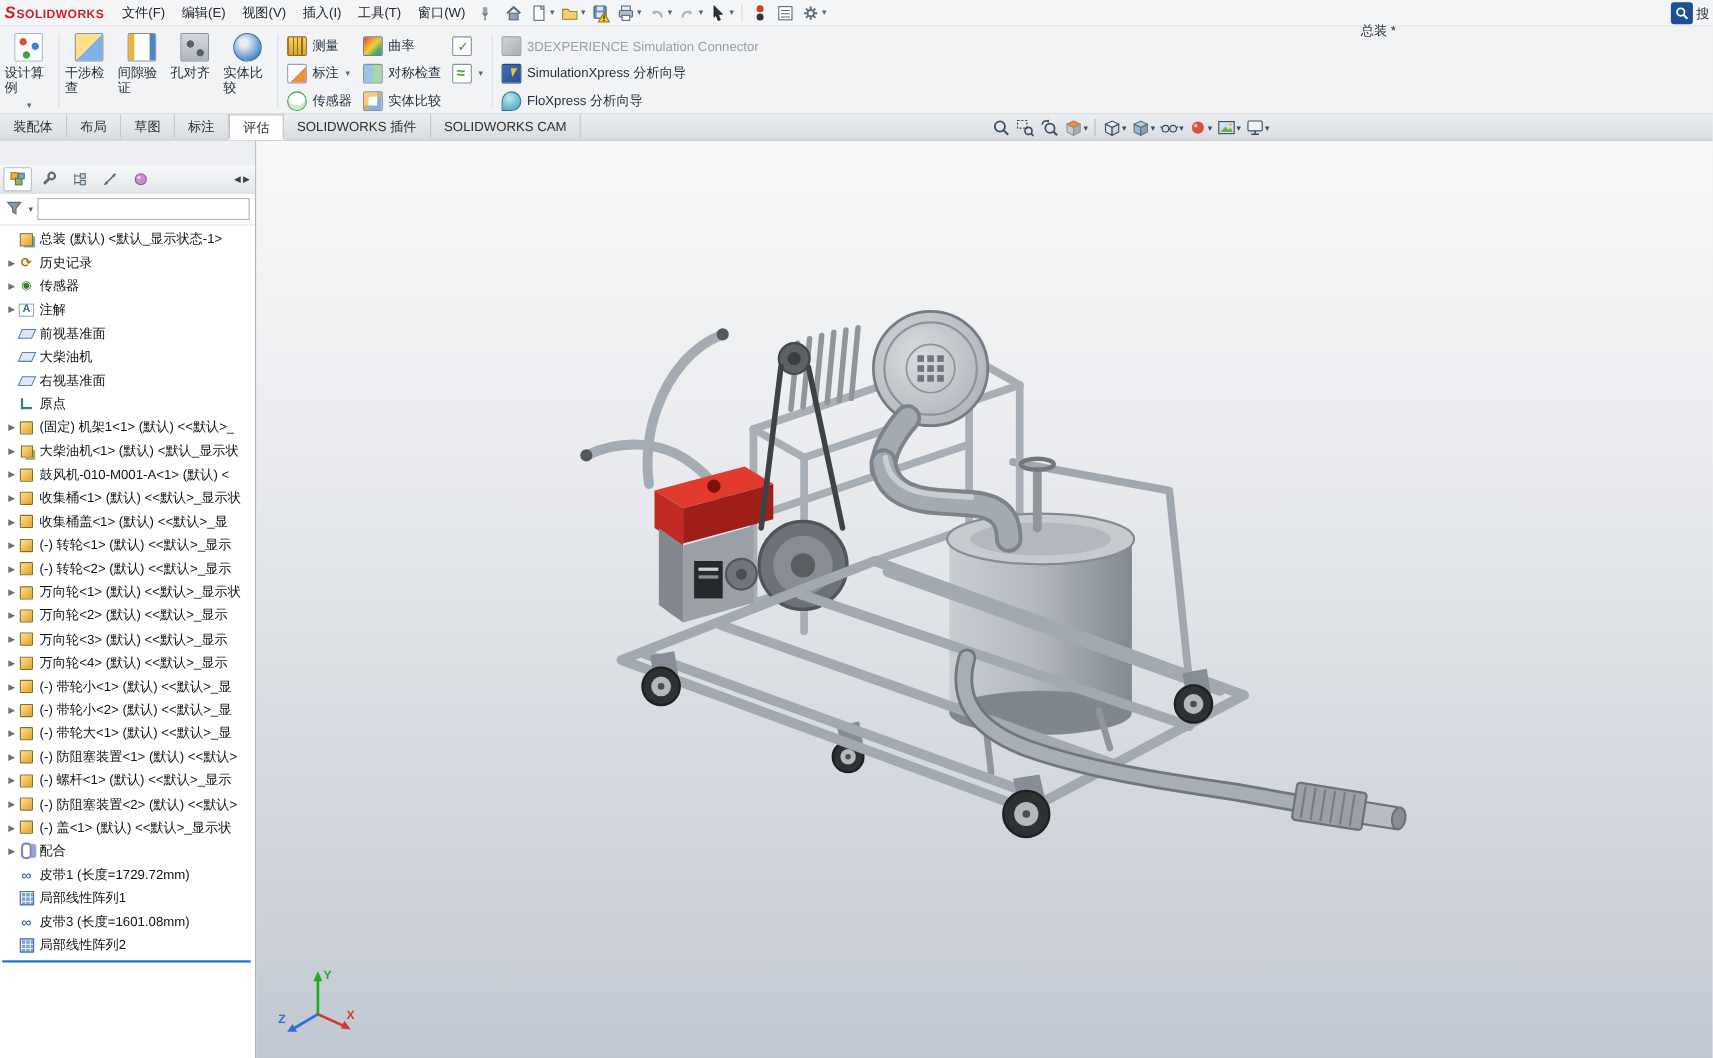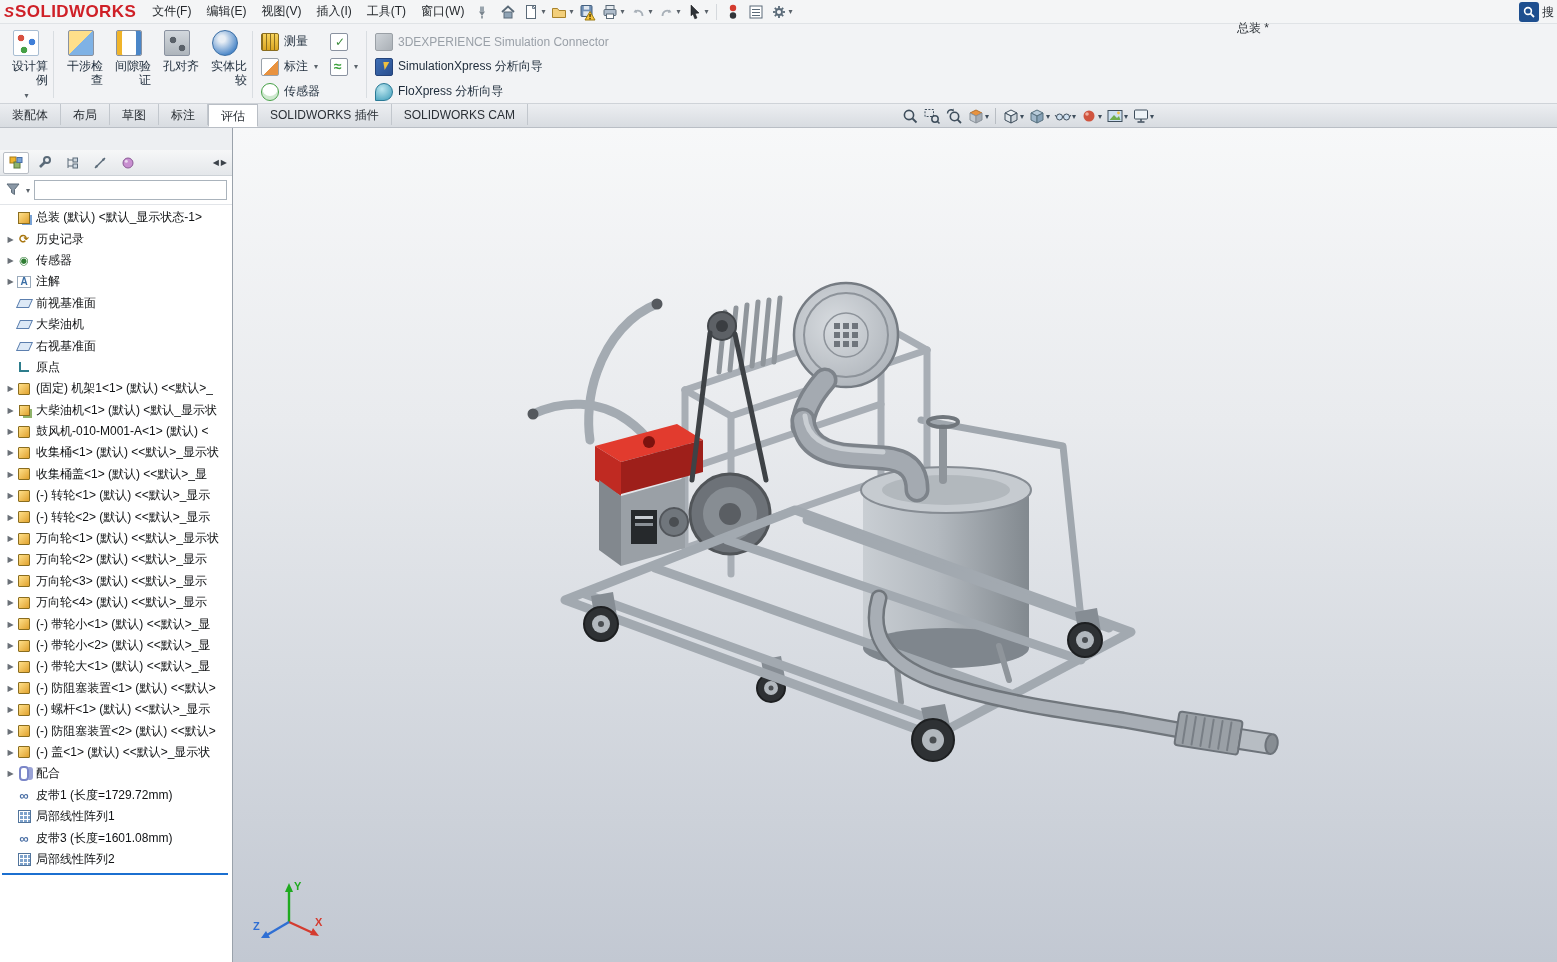--- a/index.html
+++ b/index.html
@@ -3,34 +3,34 @@
 <meta charset="utf-8">
 <style>
   *{margin:0;padding:0;box-sizing:border-box}
   html,body{width:1557px;height:962px;overflow:hidden;font-family:"Liberation Sans","DejaVu Sans",sans-serif;font-size:12px;color:#1c1f22;background:#eef0f2}
   .app{position:relative;width:1557px;height:962px;display:flex;flex-direction:column}
 
   
   .menubar{height:24px;background:#f4f5f6;display:flex;align-items:center;gap:1px;padding:0 4px;border-bottom:1px solid #e0e3e6;position:relative;flex:0 0 auto}
   .logo{display:flex;align-items:baseline;margin-right:8px;white-space:nowrap}
   .logo-mark{color:#cf2027;font-weight:bold;font-style:italic;font-size:15px;margin-right:1px}
-  .logo-text{color:#cf2027;font-weight:bold;letter-spacing:.4px;font-size:17px}
+  .logo-text{color:#cf2027;font-weight:bold;letter-spacing:.4px;font-size:11px}
   .menu-item{padding:3px 7px;color:#24282c;white-space:nowrap}
   .qat{display:flex;align-items:center;gap:1px;margin-left:4px}
   .qbtn{display:flex;align-items:center;padding:1px 2px;border-radius:2px}
   .caret{font-size:8px;color:#5a626a;margin-left:1px}
   .qsep{width:1px;height:16px;background:#d5d9dd;margin:0 4px}
   .doc-title{position:absolute;right:288px;top:20px;color:#2e3338;white-space:nowrap}
   .searchbox{position:absolute;right:0;top:1px;height:22px;display:flex;align-items:center;gap:3px;padding:0 2px;overflow:hidden;width:40px}
   .search-ic{width:20px;height:20px;background:#1e4f8f;border-radius:3px;display:flex;align-items:center;justify-content:center;flex:0 0 auto}
   .search-txt{color:#2e3338}
 
   
   .ribbon{height:80px;background:#f2f3f5;border-bottom:1px solid #cfd3d8;display:flex;align-items:stretch;padding:3px 4px 1px 2px;flex:0 0 auto}
-  .rtall{width:48px;display:flex;flex-direction:column;align-items:center;padding-top:3px;gap:3px;text-align:right;flex:0 0 auto}
+  .rtall{width:48px;display:flex;flex-direction:column;align-items:center;padding-top:3px;gap:3px;text-align:left;flex:0 0 auto}
   .rtall .rlab{line-height:1.2;color:#1d2b3a;width:44px;white-space:normal}
   .rsep{width:1px;background:#d9dde1;margin:4px 3px;flex:0 0 auto}
   .rcol{display:flex;flex-direction:column;padding-top:4px;gap:4px;flex:0 0 auto}
   .rrow{display:flex;align-items:center;gap:5px;height:21px;padding:0 5px;white-space:nowrap}
   .rlab{color:#1d2b3a}
   .rrow.disabled .rlab{color:#9aa0a8}
   .ric{width:18px;height:18px;flex:0 0 auto;border-radius:2px;border:1px solid transparent;position:relative}
   .rtall .ric{width:26px;height:26px}
 
   .ic-study{background:#fff;border-color:#a8bdd2;background-image:radial-gradient(circle at 7px 7px,#d85040 3px,transparent 3.6px),radial-gradient(circle at 18px 11px,#3f7fd8 3px,transparent 3.6px),radial-gradient(circle at 10px 19px,#46a046 3px,transparent 3.6px)}
@@ -259,20 +259,34 @@
           <span class="rlab">测量</span>
         </div>
       <div class="rrow">
           <span class="ric ic-markup"></span>
           <span class="rlab">标注</span>
           <span class="caret">▾</span>
         </div>
       <div class="rrow">
           <span class="ric ic-sensor"></span>
           <span class="rlab">传感器</span>
+        </div>
+    </div>
+    <div class="rcol">
+      <div class="rrow">
+          <span class="ric ic-curv"></span>
+          <span class="rlab">曲率</span>
+        </div>
+      <div class="rrow">
+          <span class="ric ic-sym"></span>
+          <span class="rlab">对称检查</span>
+        </div>
+      <div class="rrow">
+          <span class="ric ic-comp"></span>
+          <span class="rlab">实体比较</span>
         </div>
     </div>
     <div class="rcol">
       <div class="rrow">
           <span class="ric ic-checkdoc"></span>
         </div>
       <div class="rrow">
           <span class="ric ic-geo"></span>
           <span class="caret">▾</span>
         </div>

